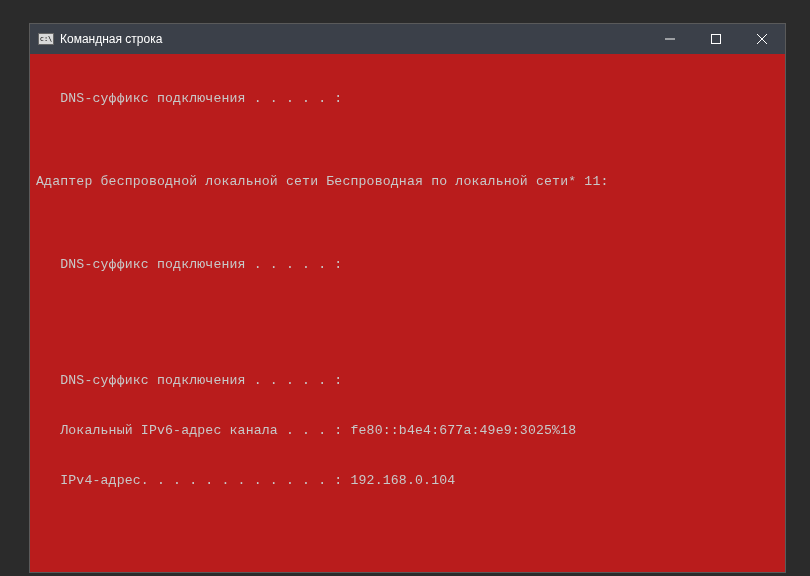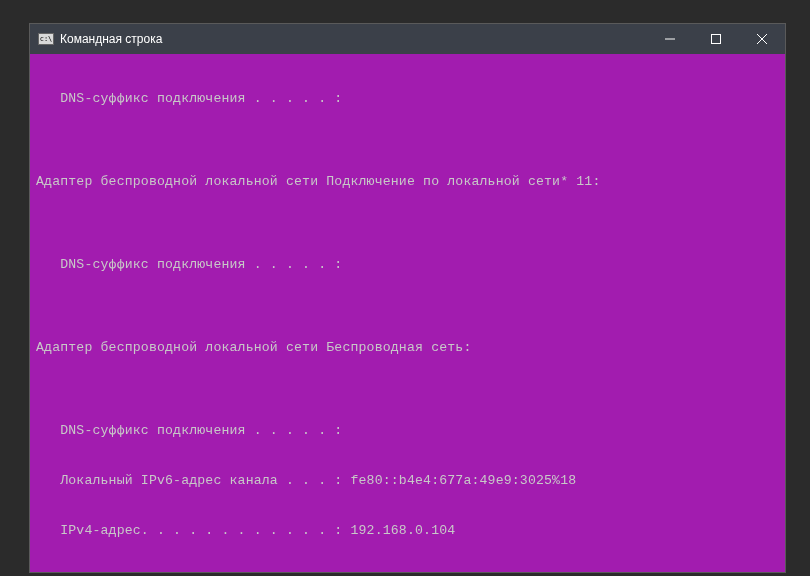--- a/index.html
+++ b/index.html
@@ -9,21 +9,21 @@
     height: 576px;
     overflow: hidden;
     font-family: Consolas, 'Courier New', monospace;
   }
   .window {
     position: absolute;
     top: 23px;
     left: 29px;
     width: 757px;
     height: 550px;
-    background: #a21caf;
+    background: #b91c1c;
     border: 1px solid #5a5a5a;
   }
   .titlebar {
     height: 30px;
     background: #3b4049;
     display: flex;
     align-items: center;
     color: #ffffff;
     font-family: 'Segoe UI', Tahoma, sans-serif;
     font-size: 12px;
@@ -95,25 +95,24 @@
             <line x1="0" y1="0" x2="10" y2="10" stroke="#fff" stroke-width="1"></line>
             <line x1="10" y1="0" x2="0" y2="10" stroke="#fff" stroke-width="1"></line>
           </svg>
       </div>
     </div>
   </div>
 
   <div class="terminal">
     <span class="line">   DNS-суффикс подключения . . . . . :</span>
     <span class="line"></span>
-    <span class="line">Адаптер беспроводной локальной сети Подключение по локальной сети* 11:</span>
+    <span class="line">Адаптер беспроводной локальной сети Беспроводная по локальной сети* 11:</span>
     <span class="line"></span>
     <span class="line">   DNS-суффикс подключения . . . . . :</span>
     <span class="line"></span>
-    <span class="line">Адаптер беспроводной локальной сети Беспроводная сеть:</span>
     <span class="line"></span>
     <span class="line">   DNS-суффикс подключения . . . . . :</span>
     <span class="line">   Локальный IPv6-адрес канала . . . : fe80::b4e4:677a:49e9:3025%18</span>
     <span class="line">   IPv4-адрес. . . . . . . . . . . . : 192.168.0.104</span>
     
     
     <span class="line"></span>
     
     <span class="line"></span>
     

